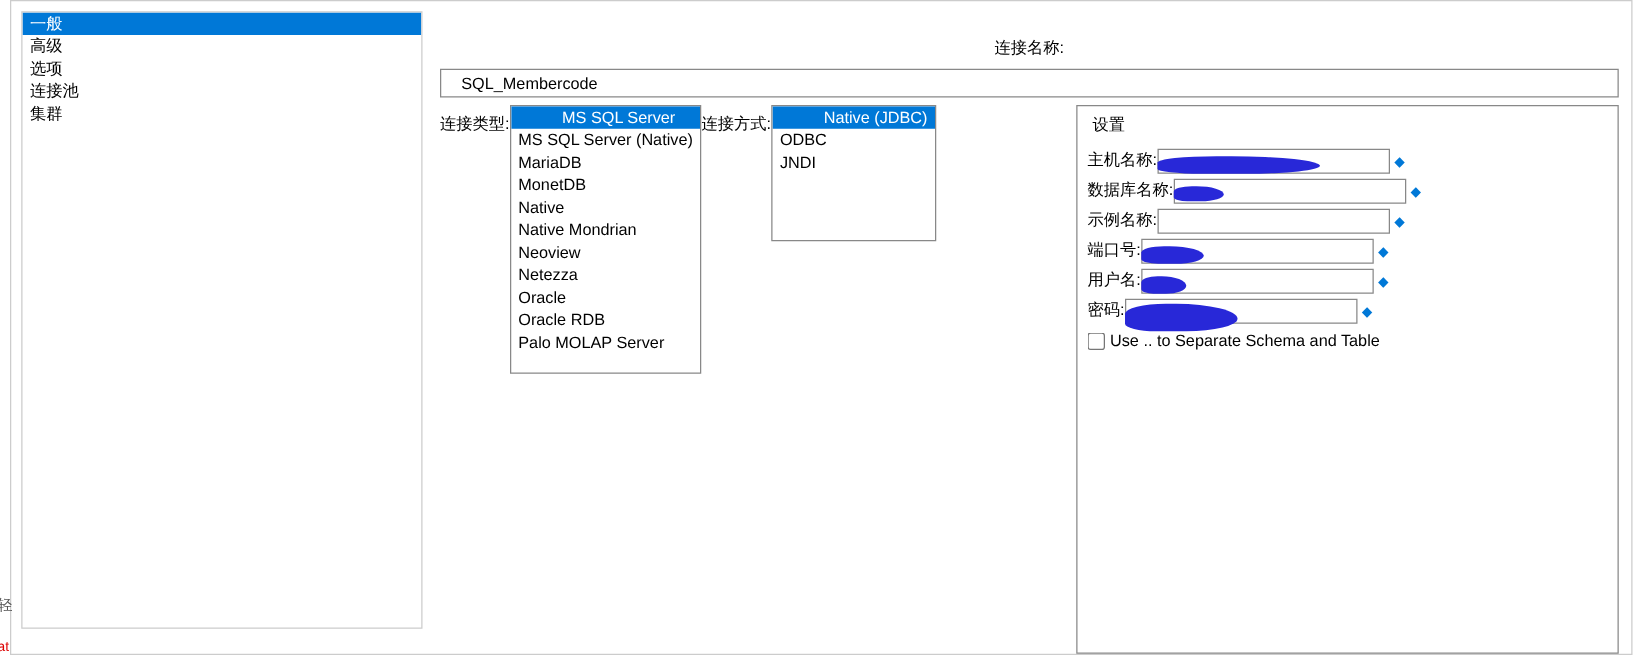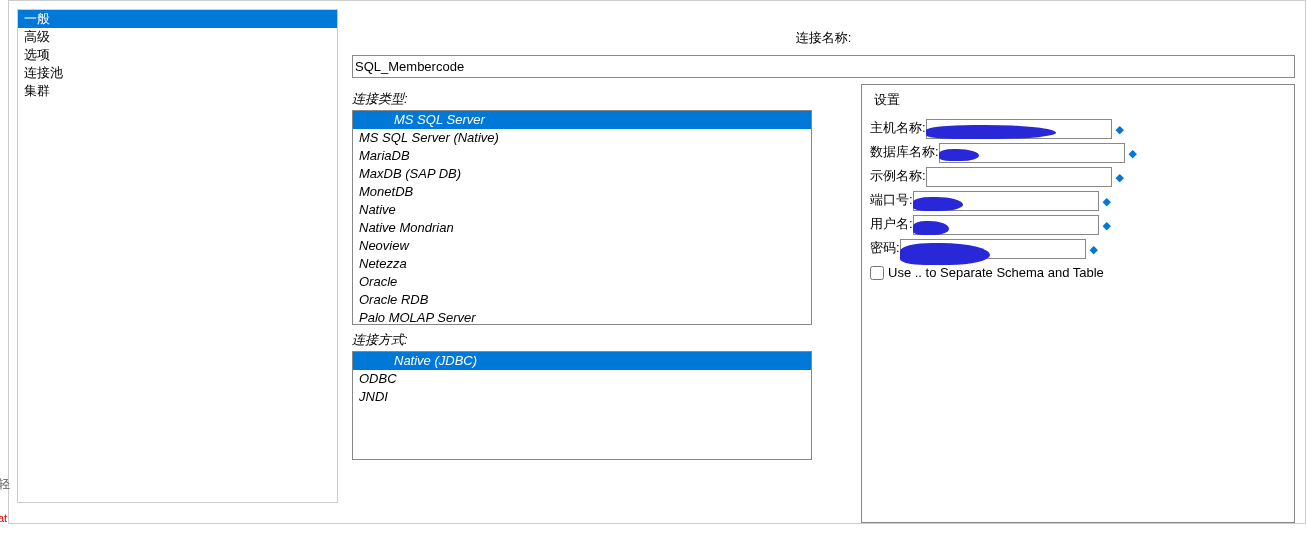--- a/index.html
+++ b/index.html
@@ -42,33 +42,31 @@
       flex: 1;
       padding: 10px 10px 0 10px;
       display: flex;
       flex-direction: column;
       gap: 6px;
     }
     .row-label { margin-top: 18px; margin-bottom: 2px; text-align: center; }
     .text-input {
       width: 100%;
       border: 1px solid #888;
-      padding: 3px 2px;
+      padding: 3px 16px;
       font-size: 13px;
     }
     .columns {
       display: flex;
       gap: 10px;
       flex: 1;
     }
     .col-left {
       width: 460px;
       display: flex;
-      flex-direction: column;
-      font-style: italic;
     }
     .col-right {
       flex: 1;
       border: 1px solid #888;
       padding: 6px 8px;
       display: flex;
       flex-direction: column;
       gap: 4px;
       margin-left: 39px;
     }
@@ -181,21 +179,20 @@
     <div class="columns">
 
       <div class="col-left">
 
         <div class="section-label">连接类型:</div>
         <div class="listbox-wrap lb-type">
           <div class="listbox">
             <div class="listbox-item selected">MS SQL Server</div>
             <div class="listbox-item">MS SQL Server (Native)</div>
             <div class="listbox-item">MariaDB</div>
-            <div class="listbox-item">MaxDB (SAP DB)</div>
             <div class="listbox-item">MonetDB</div>
             <div class="listbox-item">Native</div>
             <div class="listbox-item">Native Mondrian</div>
             <div class="listbox-item">Neoview</div>
             <div class="listbox-item">Netezza</div>
             <div class="listbox-item">Oracle</div>
             <div class="listbox-item">Oracle RDB</div>
             <div class="listbox-item">Palo MOLAP Server</div>
 
           </div>

